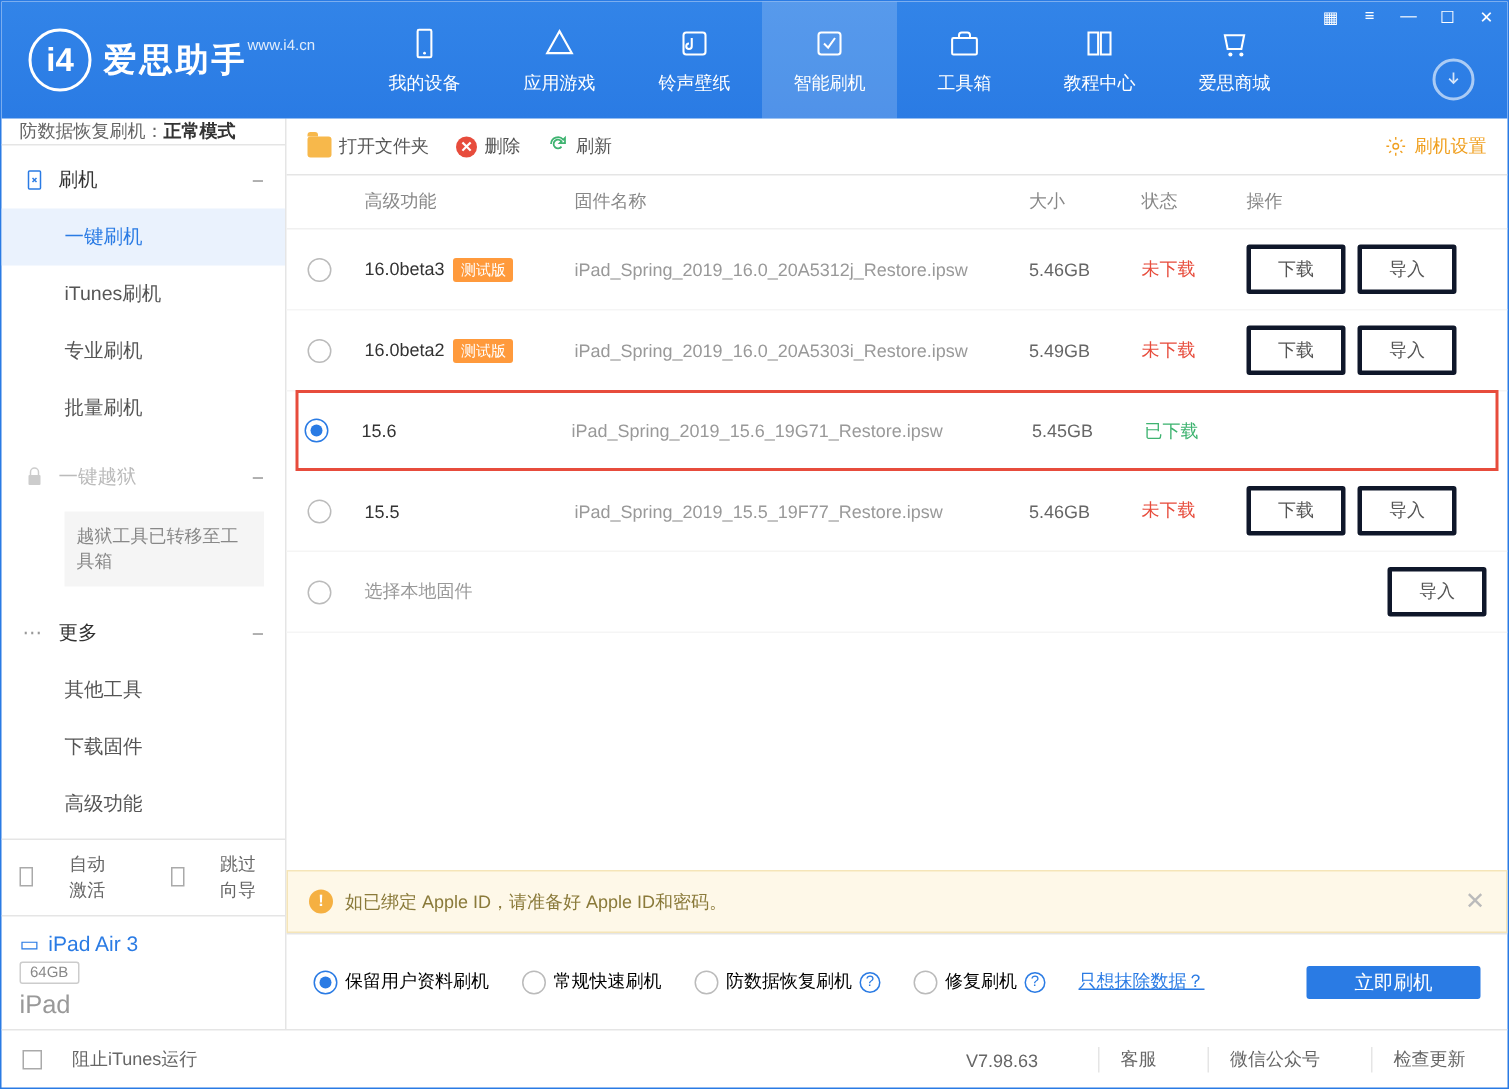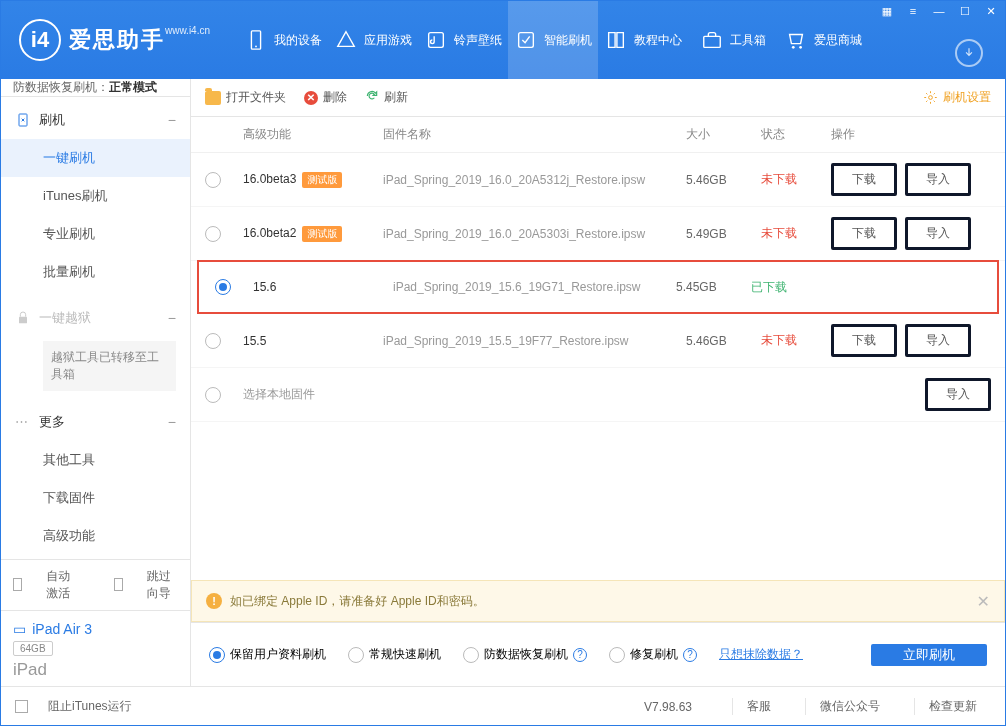--- a/index.html
+++ b/index.html
@@ -4,21 +4,21 @@
 <style>
 *{box-sizing:border-box;margin:0;padding:0;font-family:"Microsoft YaHei",Arial,sans-serif}
 body{width:1006px;height:726px;overflow:hidden;background:#fff;border:1px solid #2a7be4}
 .header{height:78px;background:linear-gradient(to bottom,#3284e8,#2a7be4);display:flex;align-items:center;position:relative}
 .logo-area{display:flex;align-items:center;padding:0 18px;color:#fff}
 .logo-circle{width:42px;height:42px;border:2.5px solid #fff;border-radius:50%;display:flex;align-items:center;justify-content:center;font-size:22px;font-weight:bold;margin-right:8px}
 .logo-text{display:flex;flex-direction:row}
 .logo-title{font-size:22px;font-weight:bold;letter-spacing:2px}
 .logo-sub{font-size:10px;opacity:.85}
 .nav-tabs{display:flex;height:100%;margin-left:10px}
-.nav-tab{width:90px;display:flex;flex-direction:row;align-items:center;justify-content:center;color:#fff;font-size:12px;cursor:pointer;gap:6px}
+.nav-tab{width:90px;display:flex;flex-direction:column;align-items:center;justify-content:center;color:#fff;font-size:12px;cursor:pointer;gap:6px}
 .nav-tab.active{background:rgba(255,255,255,.18)}
 .nav-icon{width:24px;height:24px;display:flex;align-items:center;justify-content:center}
 .nav-icon svg{fill:#fff;width:22px;height:22px}
 .window-controls{position:absolute;right:6px;top:2px;display:flex;gap:10px;color:#fff;font-size:11px}
 .wc-btn{width:16px;height:16px;display:flex;align-items:center;justify-content:center;cursor:pointer}
 .down-circle{position:absolute;right:22px;top:38px;width:28px;height:28px;border:2px solid rgba(255,255,255,.6);border-radius:50%;display:flex;align-items:center;justify-content:center;cursor:pointer}
 .down-circle svg{fill:rgba(255,255,255,.8);width:14px;height:14px}
 .body-area{display:flex;height:607px}
 .sidebar{width:190px;border-right:1px solid #e5e5e5;display:flex;flex-direction:column}
 .status-bar{height:38px;border-bottom:1px solid #e5e5e5;display:flex;align-items:center;padding:0 12px;font-size:12px;color:#666}
@@ -46,21 +46,21 @@
 .tb-settings{margin-left:auto;display:flex;align-items:center;gap:5px;color:#f0a020;cursor:pointer}
 .tb-settings svg{width:15px;height:15px;fill:#f0a020}
 .table-header{height:36px;display:flex;align-items:center;padding:0 14px;font-size:12px;color:#888;border-bottom:1px solid #f0f0f0}
 .col-radio{width:38px}
 .col-ver{width:140px}
 .col-name{flex:1}
 .col-size{width:75px}
 .col-status{width:70px}
 .col-ops{width:160px}
 .fw-row{height:54px;display:flex;align-items:center;padding:0 14px;font-size:12px;border-bottom:1px solid #f5f5f5}
-.fw-row.selected{border:2px solid #e74c3c;margin:-1px 6px 0 6px;padding:0 16px}
+.fw-row.selected{border:2px solid #e74c3c;margin:-1px 6px 0 6px;padding:0 4px}
 .radio{width:16px;height:16px;border:1.5px solid #bbb;border-radius:50%;cursor:pointer;position:relative}
 .radio.checked{border-color:#2a7be4}
 .radio.checked:after{content:"";position:absolute;width:8px;height:8px;background:#2a7be4;border-radius:50%;top:3px;left:3px}
 .ver-text{color:#333;font-weight:500}
 .beta-tag{display:inline-block;background:#ff9a3c;color:#fff;font-size:10px;padding:1px 5px;border-radius:2px;margin-left:6px}
 .fw-name{color:#999}
 .fw-size{color:#666}
 .st-nd{color:#e74c3c}
 .st-dl{color:#3eb370}
 .ops{display:flex;gap:8px}
@@ -124,33 +124,33 @@
           <svg viewBox="0 0 24 24">
             <rect x="4" y="4" width="16" height="16" rx="2" fill="none" stroke="#fff" stroke-width="1.5"></rect>
             <path d="M8 12l3 3 5-7" fill="none" stroke="#fff" stroke-width="1.5"></path>
           </svg>
         </div>
         <span>智能刷机</span>
       </div>
     <div class="nav-tab">
         <div class="nav-icon">
           <svg viewBox="0 0 24 24">
-            <path d="M4 4h7v16H4zM13 4h7v16h-7z" fill="none" stroke="#fff" stroke-width="1.5"></path>
-          </svg>
-        </div>
-        <span>教程中心</span>
-      </div>
-    <div class="nav-tab">
-        <div class="nav-icon">
-          <svg viewBox="0 0 24 24">
             <rect x="3" y="8" width="18" height="12" rx="1" fill="none" stroke="#fff" stroke-width="1.5"></rect>
             <path d="M8 8V6a2 2 0 012-2h4a2 2 0 012 2v2" fill="none" stroke="#fff" stroke-width="1.5"></path>
           </svg>
         </div>
         <span>工具箱</span>
+      </div>
+    <div class="nav-tab">
+        <div class="nav-icon">
+          <svg viewBox="0 0 24 24">
+            <path d="M4 4h7v16H4zM13 4h7v16h-7z" fill="none" stroke="#fff" stroke-width="1.5"></path>
+          </svg>
+        </div>
+        <span>教程中心</span>
       </div>
     <div class="nav-tab">
         <div class="nav-icon">
           <svg viewBox="0 0 24 24">
             <path d="M5 6h14l-2 10H7z" fill="none" stroke="#fff" stroke-width="1.5"></path>
             <circle cx="9" cy="20" r="1.5"></circle>
             <circle cx="17" cy="20" r="1.5"></circle>
           </svg>
         </div>
         <span>爱思商城</span>

